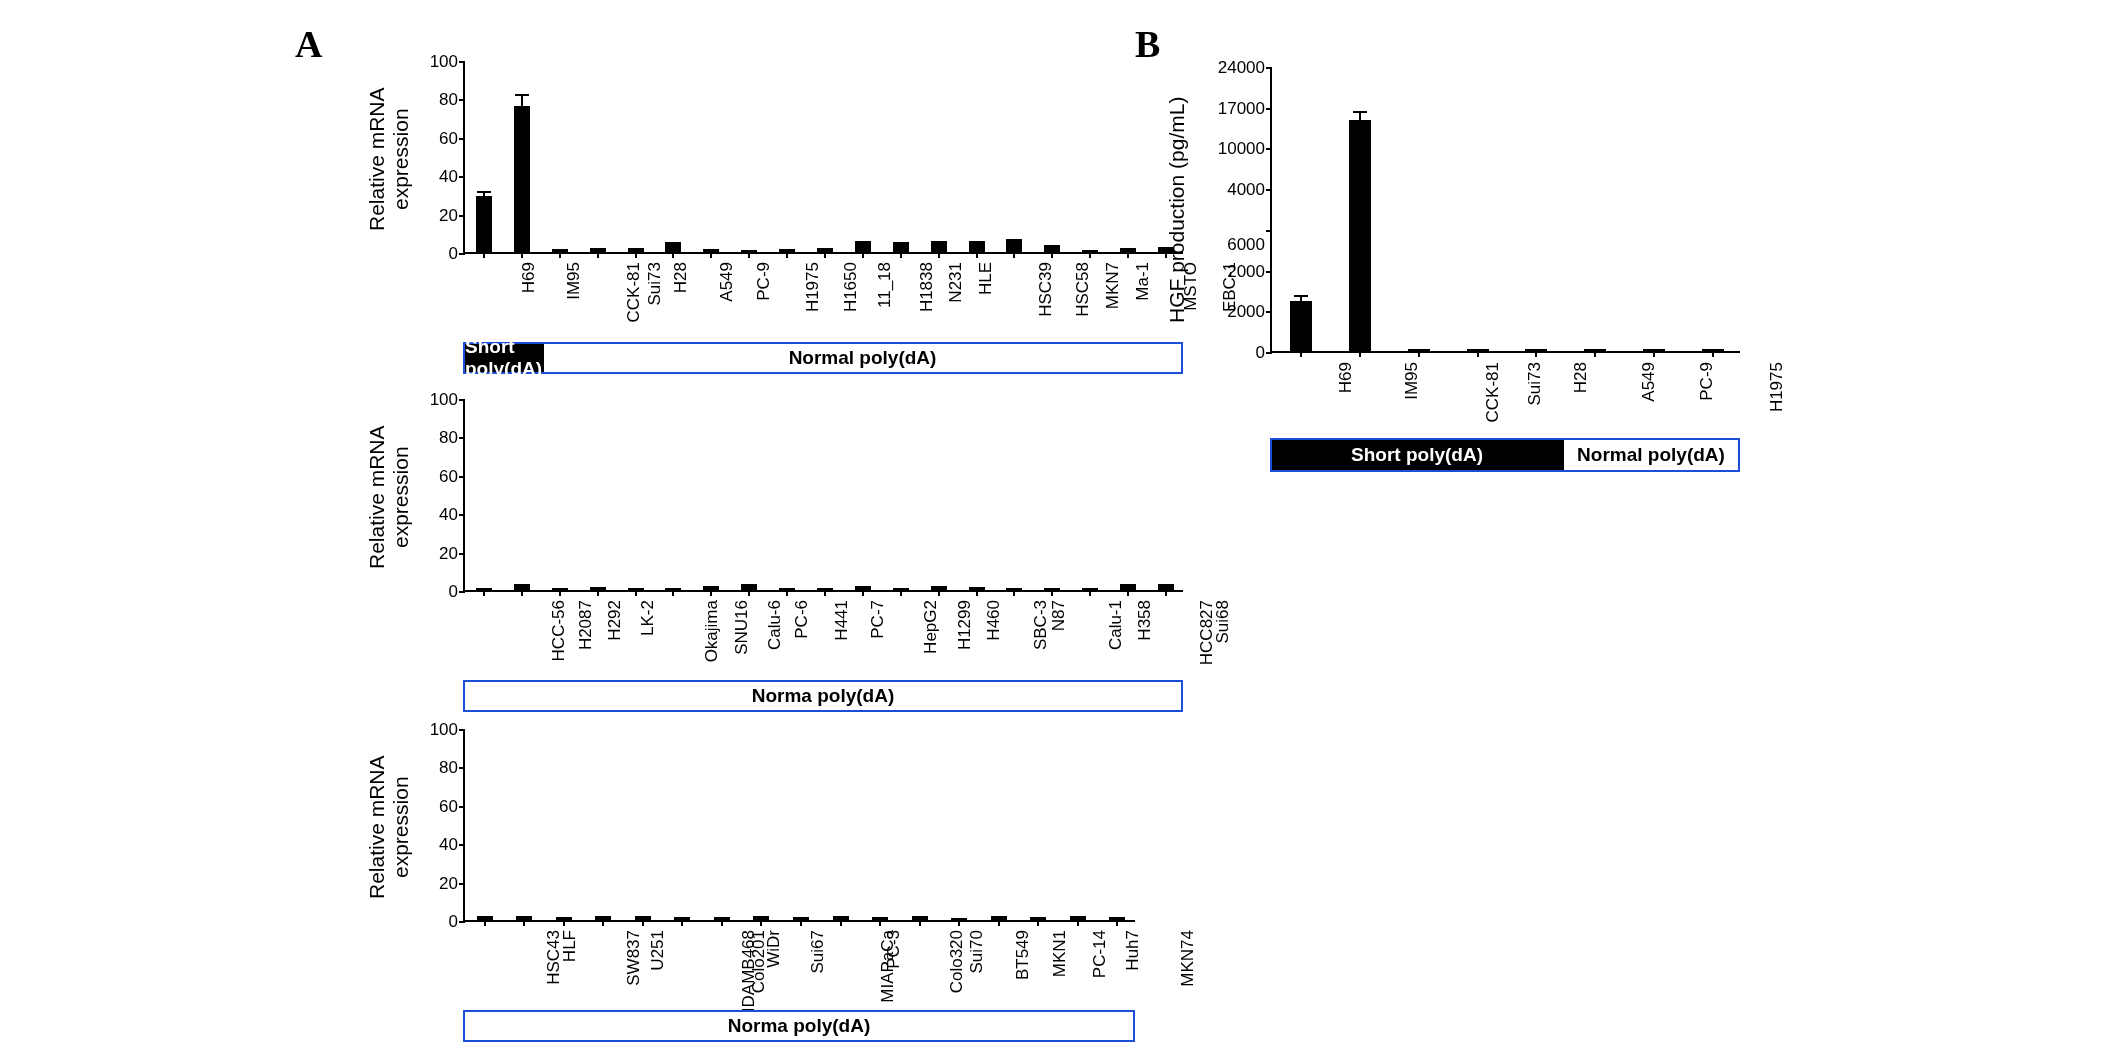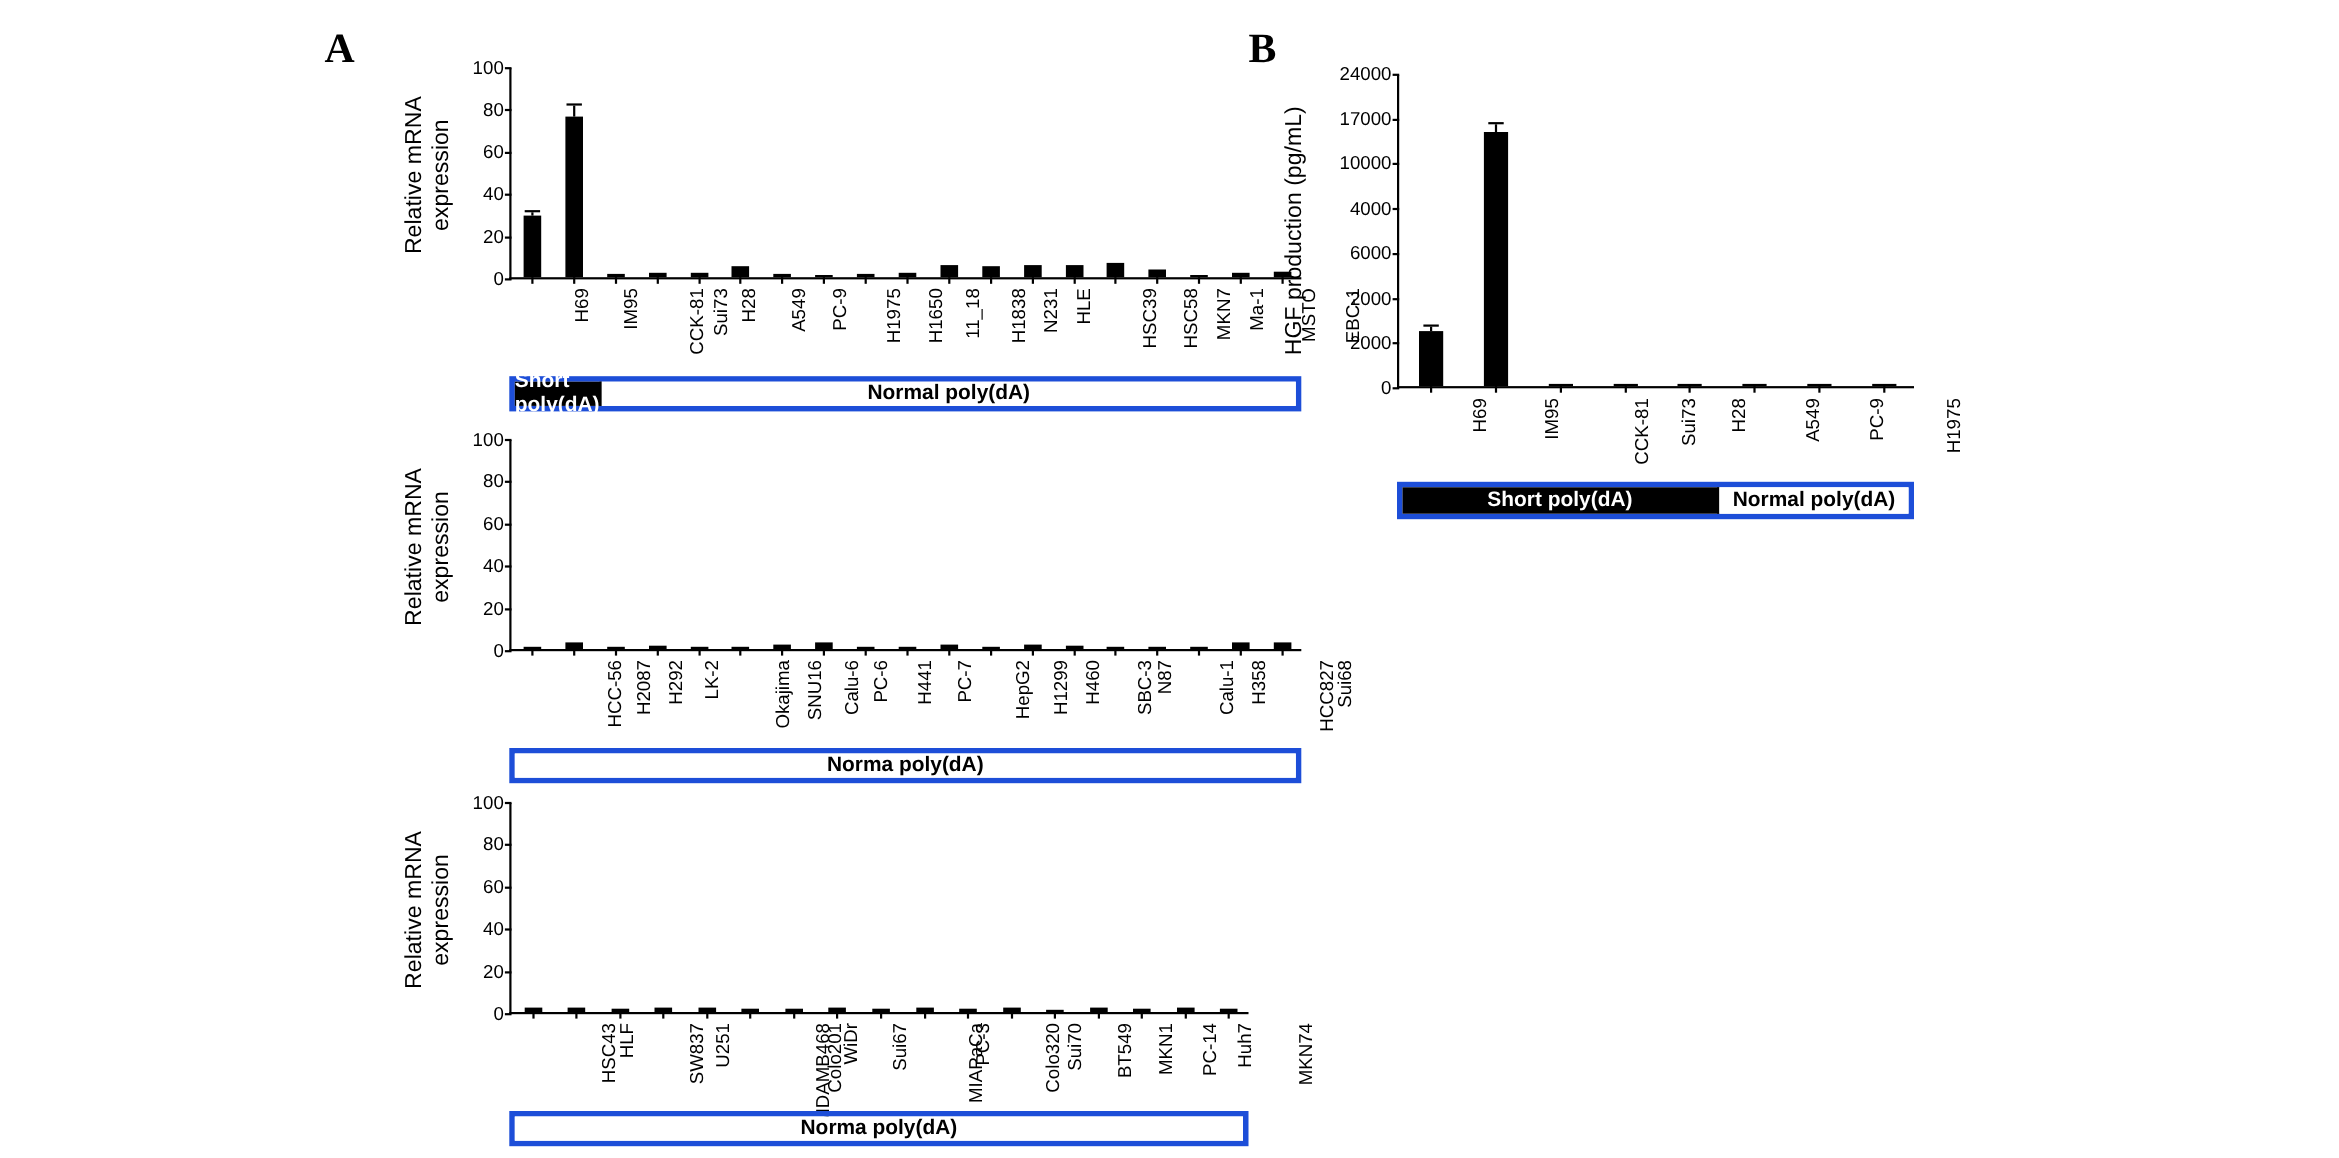--- a/index.html
+++ b/index.html
@@ -79,21 +79,21 @@
     position: absolute;
     font-size: 17px;
     white-space: nowrap;
     transform-origin: right top;
     transform: rotate(-90deg);
     text-align: right;
   }
   .groupbar {
     position: absolute;
     box-sizing: border-box;
-    border: 5px solid #1d4ed8;
+    border: 2px solid #1d4ed8;
     display: flex;
   }
   .groupseg {
     box-sizing: border-box;
     display: flex;
     align-items: center;
     justify-content: center;
     font-size: 19px;
     font-weight: bold;
     height: 100%;
@@ -345,21 +345,21 @@
       <div class="groupseg seg-light" style="flex: 17 0 0px;">Norma poly(dA)</div>
     </div>
     <div class="ylabel" style="left: 1165px; top: 60px; height: 300px;">HGF production (pg/mL)</div>
     <div class="plot" style="left: 1270px; top: 68px; width: 470px; height: 285px;">
       <div class="ytick" style="top: 285px;">0</div>
       <div class="ytick-mark" style="top: 285px;"></div>
       <div class="ytick" style="top: 244.286px;">2000</div>
       <div class="ytick-mark" style="top: 244.286px;"></div>
       <div class="ytick" style="top: 203.571px;">2000</div>
       <div class="ytick-mark" style="top: 203.571px;"></div>
-      <div class="ytick" style="top: 162px;">6000</div>
+      <div class="ytick" style="top: 177px;">6000</div>
       <div class="ytick-mark" style="top: 162.857px;"></div>
       <div class="ytick" style="top: 122.143px;">4000</div>
       <div class="ytick-mark" style="top: 122.143px;"></div>
       <div class="ytick" style="top: 81.4286px;">10000</div>
       <div class="ytick-mark" style="top: 81.4286px;"></div>
       <div class="ytick" style="top: 40.7143px;">17000</div>
       <div class="ytick-mark" style="top: 40.7143px;"></div>
       <div class="ytick" style="top: 0px;">24000</div>
       <div class="ytick-mark" style="top: 0px;"></div>
       <div class="bar" style="left: 18.375px; width: 22px; height: 49.875px;"></div>

